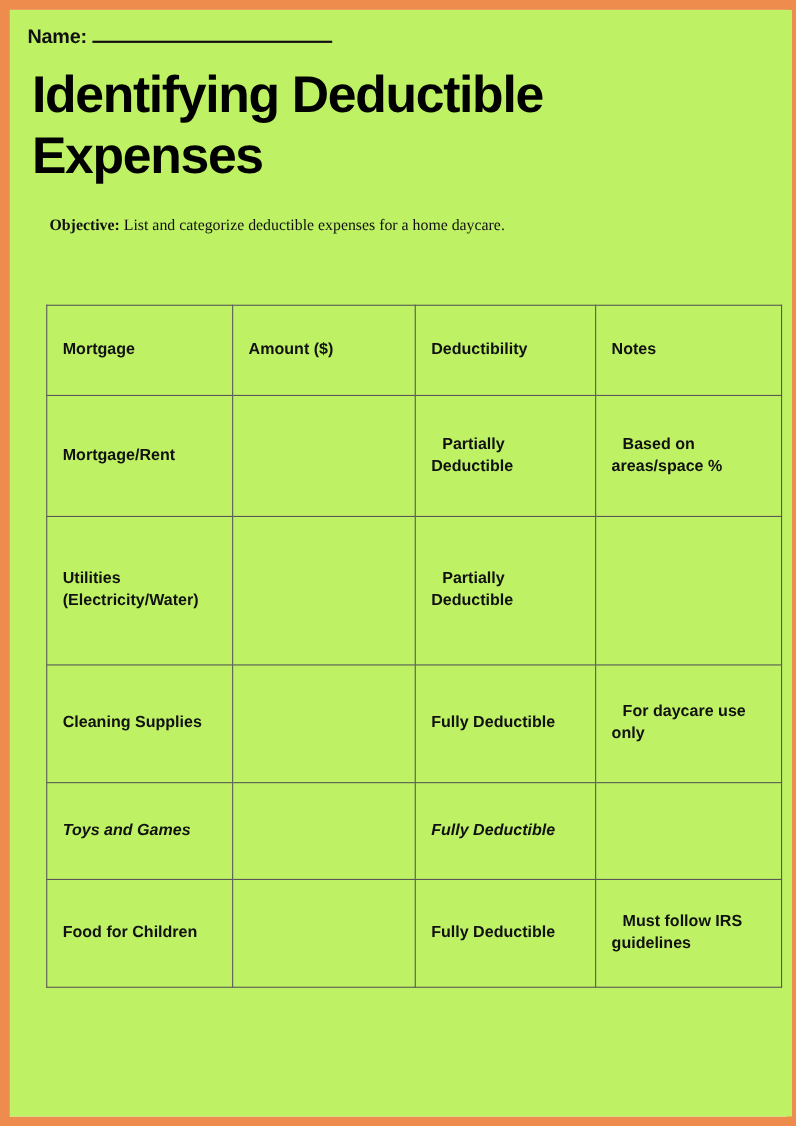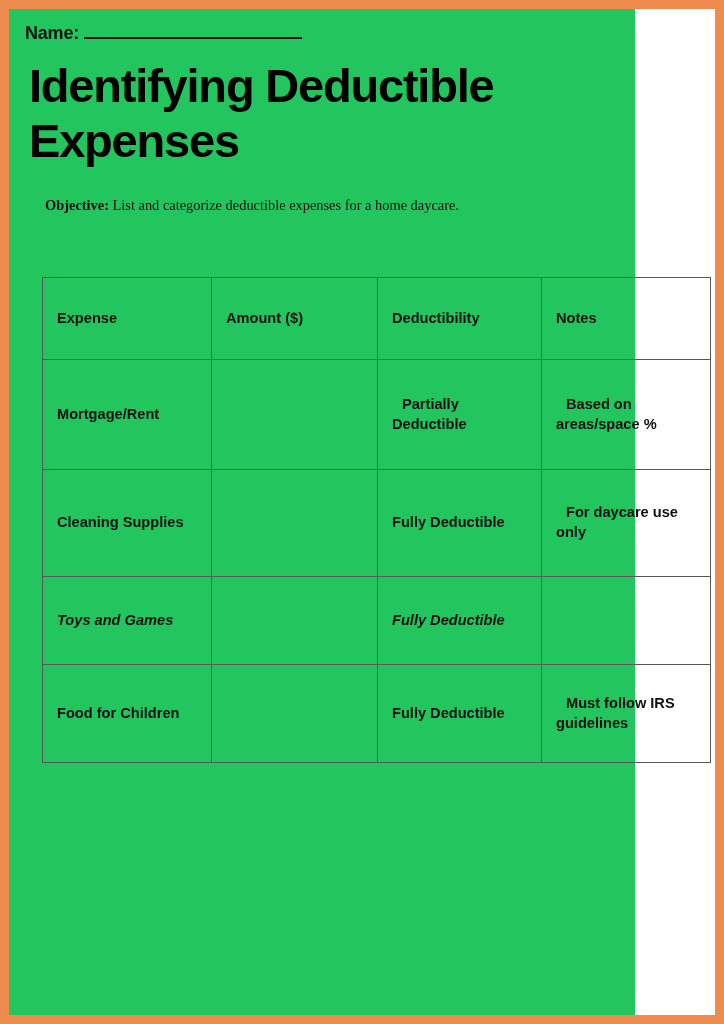--- a/index.html
+++ b/index.html
@@ -20,23 +20,23 @@
     width: 724px;
     height: 1024px;
     box-sizing: border-box;
     background: #ffffff;
     border: 9px solid #ee8c4e;
     padding: 0;
   }
   .sheet {
     position: absolute;
     left: 0; top: 0;
-    width: 626px;
+    width: 711px;
     height: 1006px;
-    background: #22c55e;
+    background: #bef264;
     box-sizing: border-box;
   }
 
   
   .name-row {
     position: absolute;
     left: 16px;
     top: 14px;
     display: flex;
     align-items: baseline;
@@ -160,33 +160,39 @@
     <div class="table-wrap">
       <table class="sheet-table">
         <colgroup>
           <col class="c-expense">
           <col class="c-amount">
           <col class="c-deduct">
           <col class="c-notes">
         </colgroup>
         <thead>
           <tr>
-            <th>Expense</th>
+            <th>Mortgage</th>
             <th>Amount ($)</th>
             <th>Deductibility</th>
             <th>Notes</th>
           </tr>
         </thead>
         <tbody>
           <tr class="r-mortgage">
             <td>Mortgage/Rent</td>
             <td class="amount-cell"></td>
             <td class="wrapcell">Partially Deductible</td>
             <td class="wrapcell">Based on areas/space %</td>
           </tr>
+          <tr class="r-utilities">
+            <td>Utilities (Electricity/Water)</td>
+            <td class="amount-cell"></td>
+            <td class="wrapcell">Partially Deductible</td>
+            <td class="wrapcell"></td>
+          </tr>
           <tr class="r-cleaning">
             <td>Cleaning Supplies</td>
             <td class="amount-cell"></td>
             <td>Fully Deductible</td>
             <td class="wrapcell">For daycare use only</td>
           </tr>
           <tr class="r-toys">
             <td>Toys and Games</td>
             <td class="amount-cell"></td>
             <td>Fully Deductible</td>

